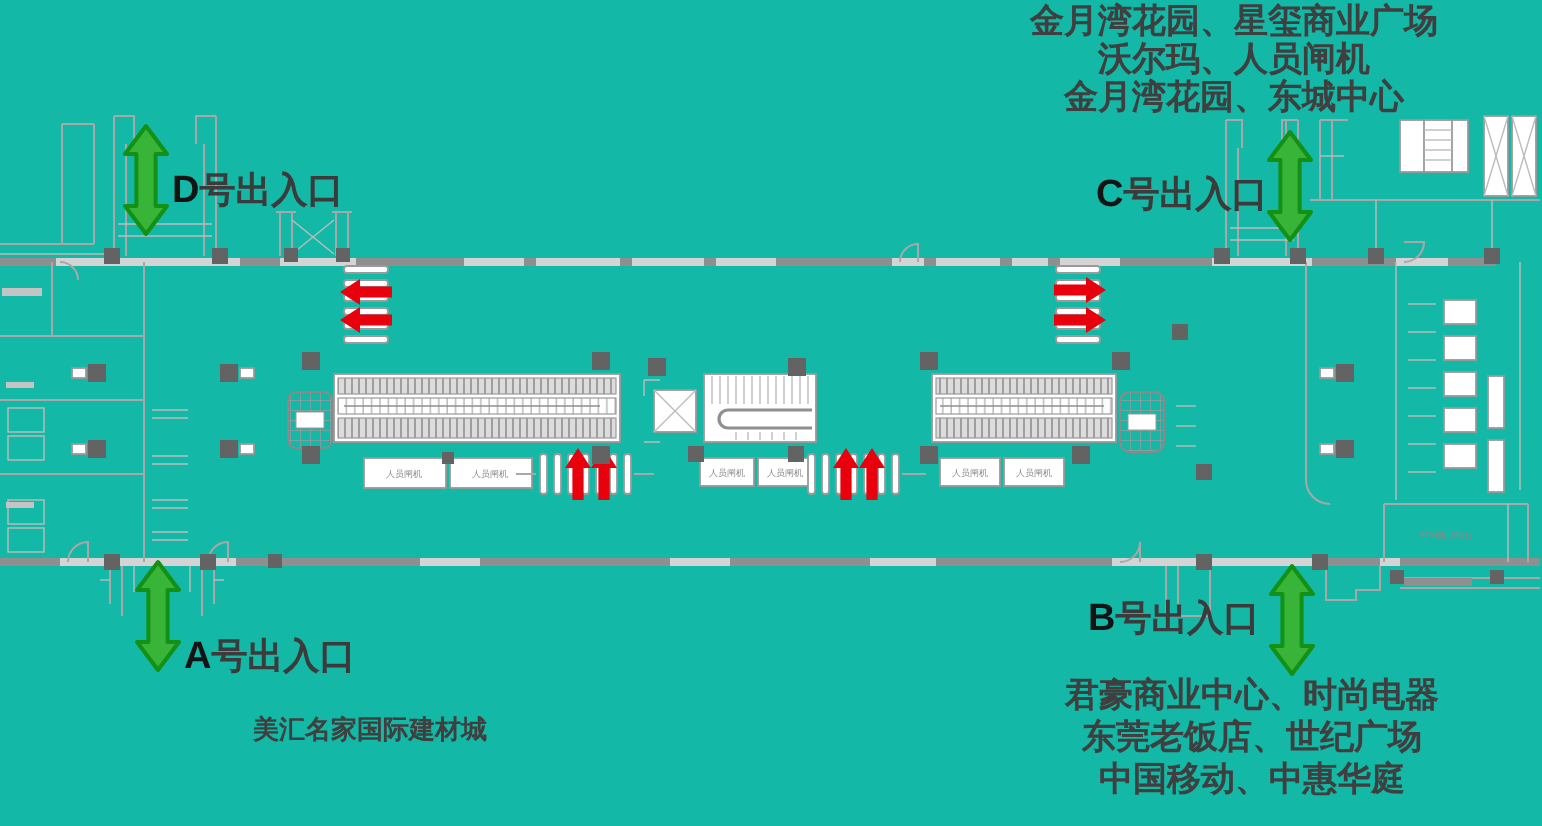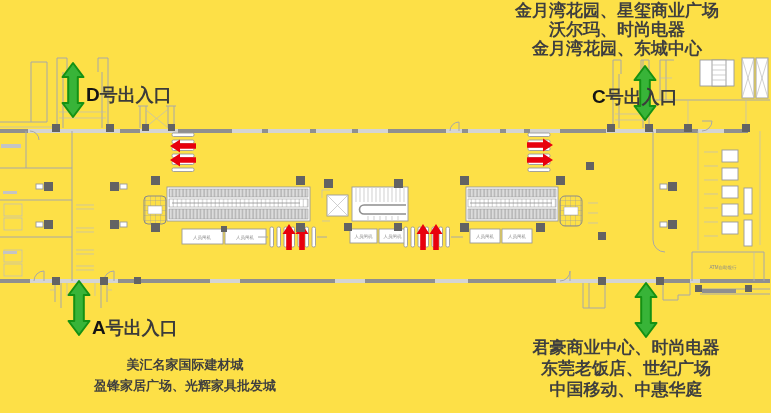--- a/index.html
+++ b/index.html
@@ -1,28 +1,28 @@
 <!DOCTYPE html>
 <html><head>
 <meta charset="utf-8">
 <style>
   html,body{margin:0;padding:0;background:#fff;}
   .stage{
-    position:relative;width:771px;height:413px;background:#fde047;overflow:hidden;
+    position:relative;width:771px;height:413px;background:#14b8a6;overflow:hidden;
     font-family:"Liberation Sans", sans-serif;
   }
   .stage svg{position:absolute;left:0;top:0;}
   .lm-block{position:absolute;text-align:center;color:#3f3f3f;font-weight:600;}
   .lm-tr{left:466px;top:1px;width:302px;font-size:17px;line-height:19px;}
   .lm-bl{left:35px;top:354px;width:300px;font-size:13px;line-height:21px;}
   .lm-br{left:475px;top:337px;width:302px;font-size:17px;line-height:21px;}
   .exit-label{position:absolute;font-size:18px;color:#3b3b3b;font-weight:600;white-space:nowrap;}
   .exit-label .ltr{font-weight:800;color:#141414;font-size:19px;}
   .ex-d{left:86px;top:83px;text-align:right;}
-  .ex-c{left:548px;top:85px;margin-left:44px;}
+  .ex-c{left:548px;top:85px;}
   .ex-a{left:92px;top:296px;margin-top:20px;}
   .ex-b{left:544px;top:297px;}
   .pier{fill:#636363;}
   .wall{stroke:#d4d4d4;stroke-width:4;}
   .wallseg{stroke:#8f8f8f;stroke-width:4;}
   .ln{stroke:#a8a8a8;stroke-width:1;fill:none;}
   .lnt{stroke:#bcbcbc;stroke-width:0.7;fill:none;}
   .box{fill:#ffffff;stroke:#9a9a9a;stroke-width:0.9;}
   .tinytxt{font-size:4.5px;fill:#8a8a8a;font-family:"Liberation Sans",sans-serif;}
 </style>
@@ -434,36 +434,38 @@
     <g transform="translate(79,308)">
         <use href="#gArrow"></use>
       </g>
     <g transform="translate(646,310)">
         <use href="#gArrow"></use>
       </g>
   </svg>
 
   <div class="lm-block lm-tr">
     <div>金月湾花园、星玺商业广场</div>
-    <div>沃尔玛、时尚电器</div>
+    <div>沃尔玛、人员闸机</div>
     <div>金月湾花园、东城中心</div>
   </div>
   <div class="lm-block lm-bl">
     <div>美汇名家国际建材城</div>
-    <div>盈锋家居广场、光辉家具批发城</div>
   </div>
   <div class="lm-block lm-br">
     <div>君豪商业中心、时尚电器</div>
     <div>东莞老饭店、世纪广场</div>
     <div>中国移动、中惠华庭</div>
   </div>
 
   <div class="exit-label ex-d">
     <span class="ltr">D</span><span>号出入口</span>
   </div>
   <div class="exit-label ex-c">
     <span class="ltr">C</span><span>号出入口</span>
   </div>
   <div class="exit-label ex-a">
     <span class="ltr">A</span><span>号出入口</span>
   </div>
+  <div class="exit-label ex-b">
+    <span class="ltr">B</span><span>号出入口</span>
+  </div>
 
 </div>
 
 </body></html>

